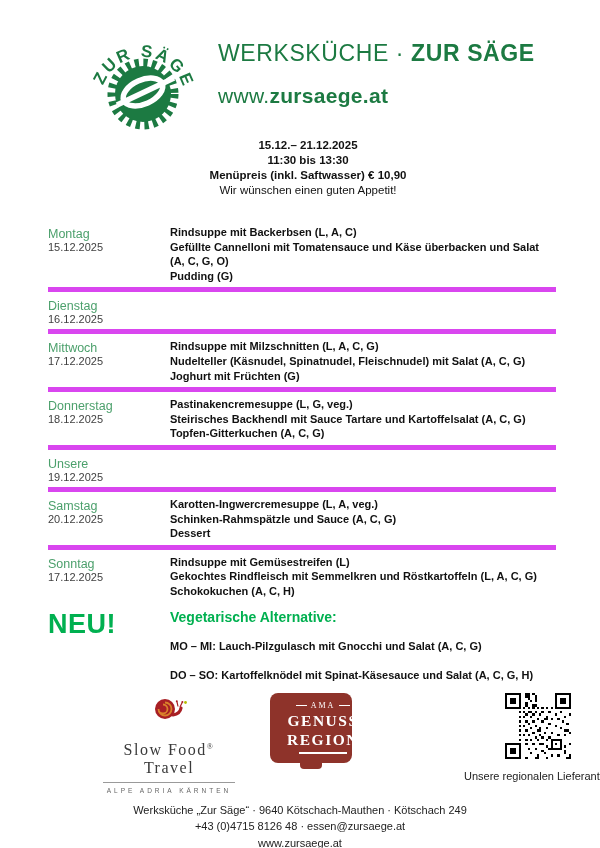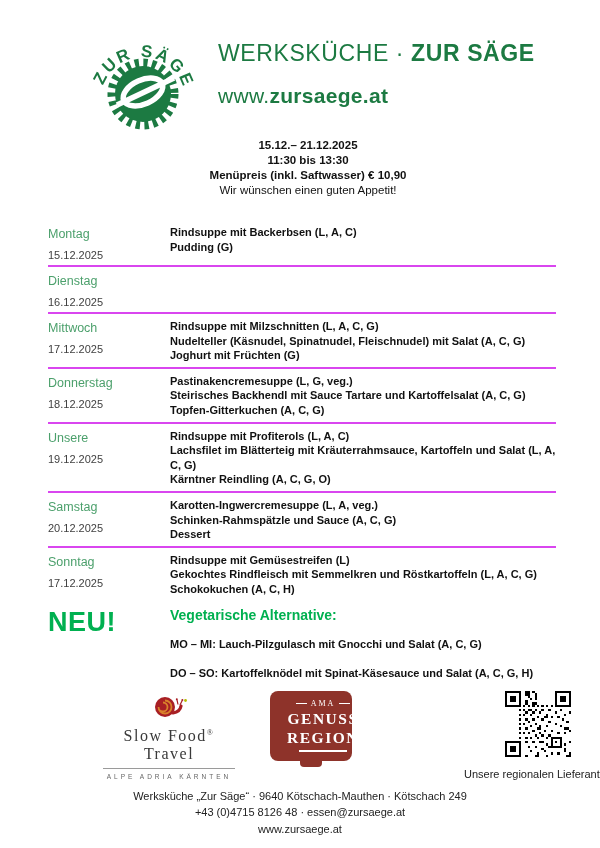--- a/index.html
+++ b/index.html
@@ -21,40 +21,40 @@
   .w-light { font-weight: 400; }
   .w-bold { font-weight: 700; }
   .site-url { font-size: 21px; color: #1c7a42; margin-top: 17px; letter-spacing: 0.3px; }
 
   
   .info { text-align: center; margin-top: 6px; font-size: 11.5px; font-weight: 700; line-height: 15px; color: #111; padding-left: 16px; }
   .info .regular { font-weight: 400; }
 
   
   .menu-table { margin: 22px 44px 0 48px; }
-  .row { display: flex; padding: 5px 0 4px 0; border-bottom: 2px solid #d946ef; }
+  .row { display: flex; padding: 5px 0 4px 0; border-bottom: 5px solid #d946ef; }
   .row.last { border-bottom: none; }
   .day-cell { width: 122px; flex: none; padding-top: 2px; }
   .day-name { color: #4ca06c; font-size: 12.5px; }
-  .day-date { color: #3f3f3f; font-size: 11px; margin-top: 8px; }
+  .day-date { color: #3f3f3f; font-size: 11px; margin-top: 0; }
   .menu-cell { flex: 1; }
   .menu-line { font-weight: 700; font-size: 11px; line-height: 14.6px; color: #111; }
 
   
   .veg { display: flex; margin: 6px 44px 0 48px; }
   .veg-left { width: 122px; flex: none; }
   .neu { color: #00b050; font-size: 27px; font-weight: 700; letter-spacing: 0.5px; }
   .veg-right { flex: 1; }
   .veg-heading { color: #00b050; font-weight: 700; font-size: 14px; }
   .veg-item { font-weight: 700; font-size: 11px; margin-top: 14px; line-height: 15px; color: #111; }
 
   
   .partners { display: flex; align-items: flex-start; margin: 10px 0 0 84px; }
   .slowfood { width: 170px; flex: none; display: flex; flex-direction: column; align-items: center; font-family: "Liberation Serif", serif; }
-  .sf-name { font-size: 16px; color: #3a3a3a; letter-spacing: 1.5px; margin-top: 4px; }
+  .sf-name { font-size: 16px; color: #3a3a3a; letter-spacing: 1.5px; margin-top: 16px; }
   .sf-reg { font-size: 8px; vertical-align: super; }
   .sf-travel { font-size: 16px; color: #3a3a3a; letter-spacing: 1.5px; }
   .sf-rule { width: 132px; height: 1px; background: #9a9a9a; margin-top: 5px; }
   .sf-caption { font-family: "Liberation Sans", sans-serif; font-size: 6.5px; letter-spacing: 3px; color: #666; margin-top: 4px; white-space: nowrap; }
 
   .ama { width: 82px; flex: none; margin-left: 16px; display: flex; flex-direction: column; align-items: center; }
   .ama-body {
     width: 82px; height: 70px; background: #8e332a; border-radius: 8px;
     display: flex; flex-direction: column; align-items: center; justify-content: center;
     font-family: "Liberation Serif", serif; color: #fff; padding-left: 24px;
@@ -114,20 +114,21 @@
 
   <div class="menu-table">
 
     <div class="row">
       <div class="day-cell">
         <div class="day-name">Montag</div>
         <div class="day-date">15.12.2025</div>
       </div>
       <div class="menu-cell">
         <div class="menu-line">Rindsuppe mit Backerbsen (L, A, C)</div>
+        <div class="menu-line">Gefüllte Cannelloni mit Tomatensauce und Käse überbacken und Salat (A, C, G, O)</div>
         <div class="menu-line">Pudding (G)</div>
       </div>
     </div>
 
     <div class="row">
       <div class="day-cell">
         <div class="day-name">Dienstag</div>
         <div class="day-date">16.12.2025</div>
       </div>
     </div>
@@ -153,25 +154,20 @@
         <div class="menu-line">Pastinakencremesuppe (L, G, veg.)</div>
         <div class="menu-line">Steirisches Backhendl mit Sauce Tartare und Kartoffelsalat (A, C, G)</div>
         <div class="menu-line">Topfen-Gitterkuchen (A, C, G)</div>
       </div>
     </div>
 
     <div class="row">
       <div class="day-cell">
         <div class="day-name">Unsere</div>
         <div class="day-date">19.12.2025</div>
-      </div>
-      <div class="menu-cell">
-        <div class="menu-line">Rindsuppe mit Profiterols (L, A, C)</div>
-        <div class="menu-line">Lachsfilet im Blätterteig mit Kräuterrahmsauce, Kartoffeln und Salat (L, A, C, G)</div>
-        <div class="menu-line">Kärntner Reindling (A, C, G, O)</div>
       </div>
     </div>
 
     <div class="row">
       <div class="day-cell">
         <div class="day-name">Samstag</div>
         <div class="day-date">20.12.2025</div>
       </div>
       <div class="menu-cell">
         <div class="menu-line">Karotten-Ingwercremesuppe (L, A, veg.)</div>

